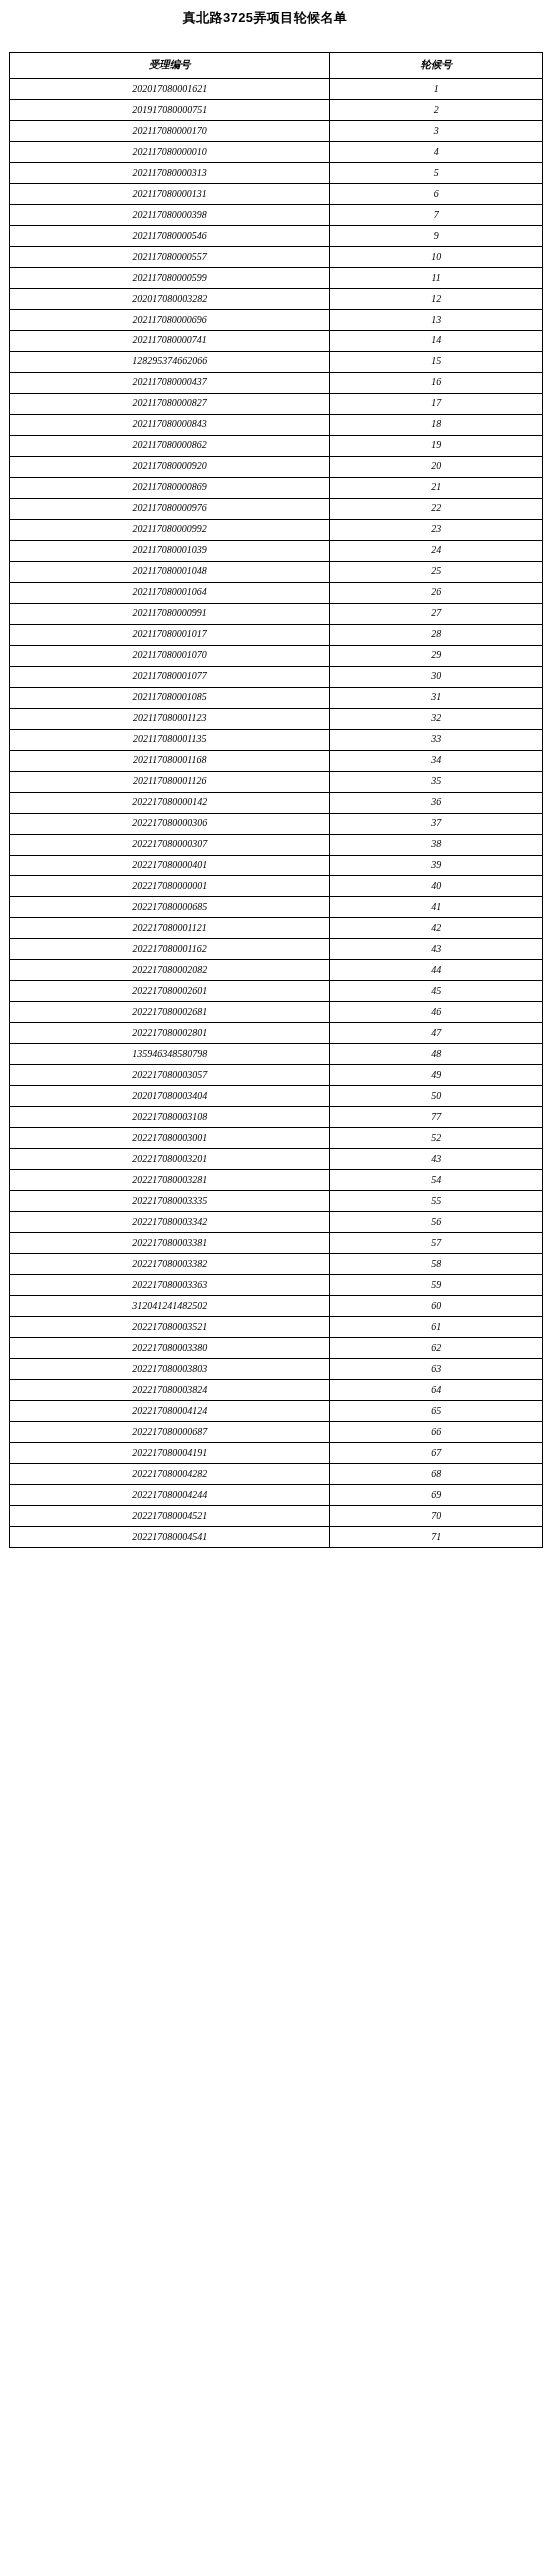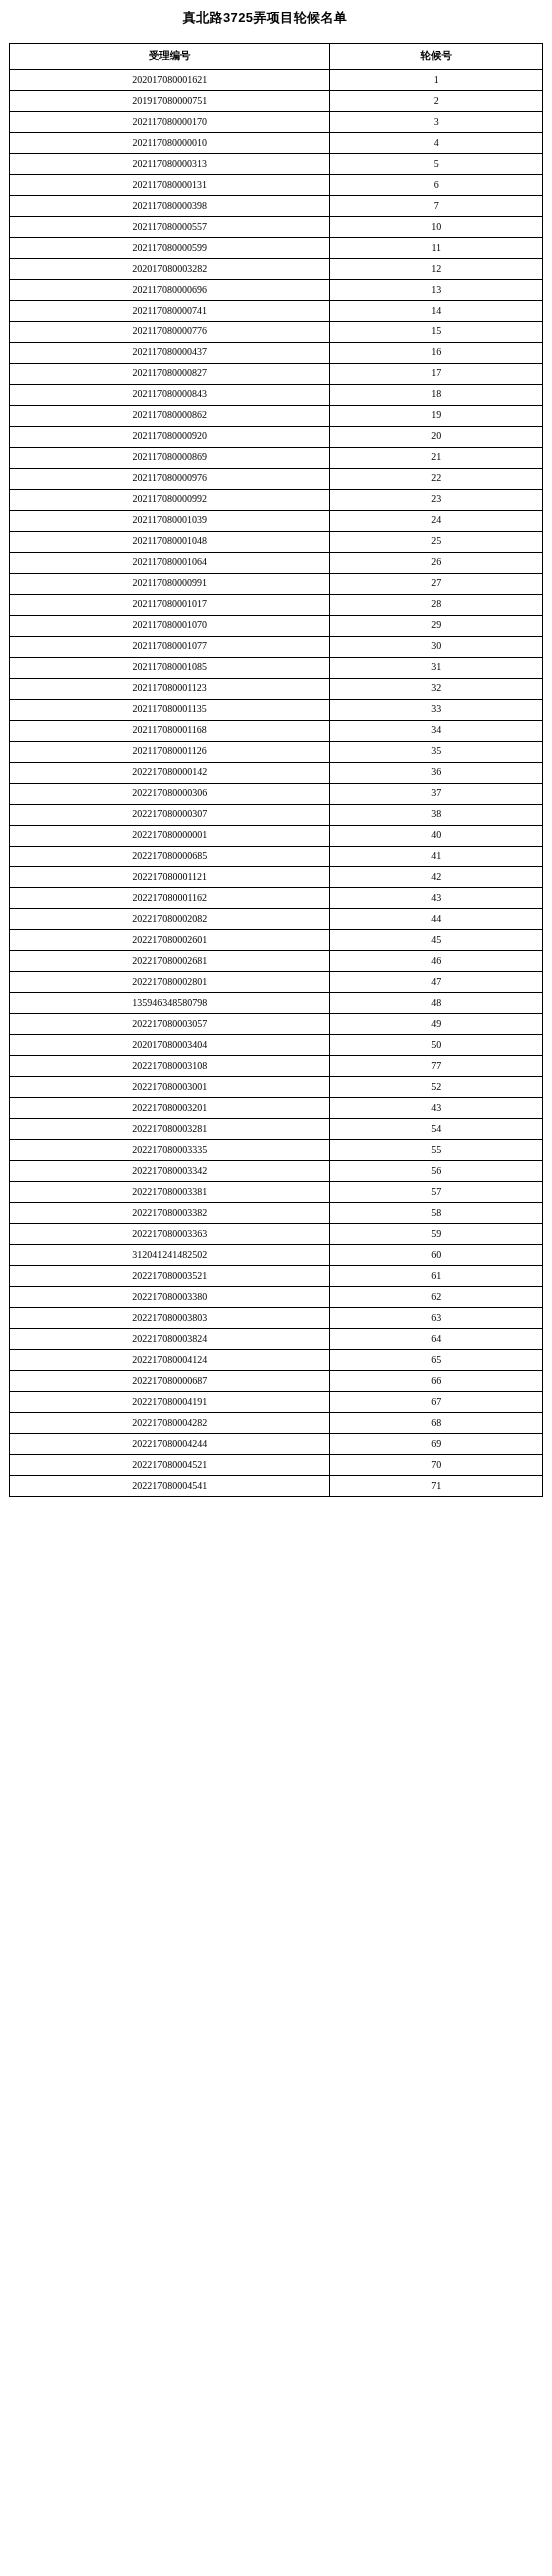--- a/index.html
+++ b/index.html
@@ -25,22 +25,23 @@
     padding: 9.3px 0 7.7px 0;
     letter-spacing: 0.4px;
   }
   .table-wrap {
     padding: 0 9.3px 6.2px 9.3px;
     box-sizing: border-box;
   }
   table.list {
     border-collapse: collapse;
     width: 534px;
-    margin: 8px auto;
+    margin: 17px auto;
     table-layout: fixed;
+    font-style: italic;
   }
   table.list th,
   table.list td {
     border: 0.8px solid #000000;
     text-align: center;
     font-size: 10px;
     line-height: 1;
     padding: 4.6px 0 5.4px 0;
     font-family: "Liberation Sans", "DejaVu Sans", sans-serif;
   }
@@ -98,41 +99,45 @@
           </tr>
           <tr>
             <td>202117080000131</td>
             <td>6</td>
           </tr>
           <tr>
             <td>202117080000398</td>
             <td>7</td>
           </tr>
           <tr>
+            <td>202117080000546</td>
+            <td>9</td>
+          </tr>
+          <tr>
             <td>202117080000557</td>
             <td>10</td>
           </tr>
           <tr>
             <td>202117080000599</td>
             <td>11</td>
           </tr>
           <tr>
             <td>202017080003282</td>
             <td>12</td>
           </tr>
           <tr>
             <td>202117080000696</td>
             <td>13</td>
           </tr>
           <tr>
             <td>202117080000741</td>
             <td>14</td>
           </tr>
           <tr>
-            <td>202117080000776</td>
+            <td>128295374662066</td>
             <td>15</td>
           </tr>
           <tr>
             <td>202117080000437</td>
             <td>16</td>
           </tr>
           <tr>
             <td>202117080000827</td>
             <td>17</td>
           </tr>
@@ -212,20 +217,24 @@
             <td>202217080000142</td>
             <td>36</td>
           </tr>
           <tr>
             <td>202217080000306</td>
             <td>37</td>
           </tr>
           <tr>
             <td>202217080000307</td>
             <td>38</td>
+          </tr>
+          <tr>
+            <td>202217080000401</td>
+            <td>39</td>
           </tr>
           <tr>
             <td>202217080000001</td>
             <td>40</td>
           </tr>
           <tr>
             <td>202217080000685</td>
             <td>41</td>
           </tr>
           <tr>

